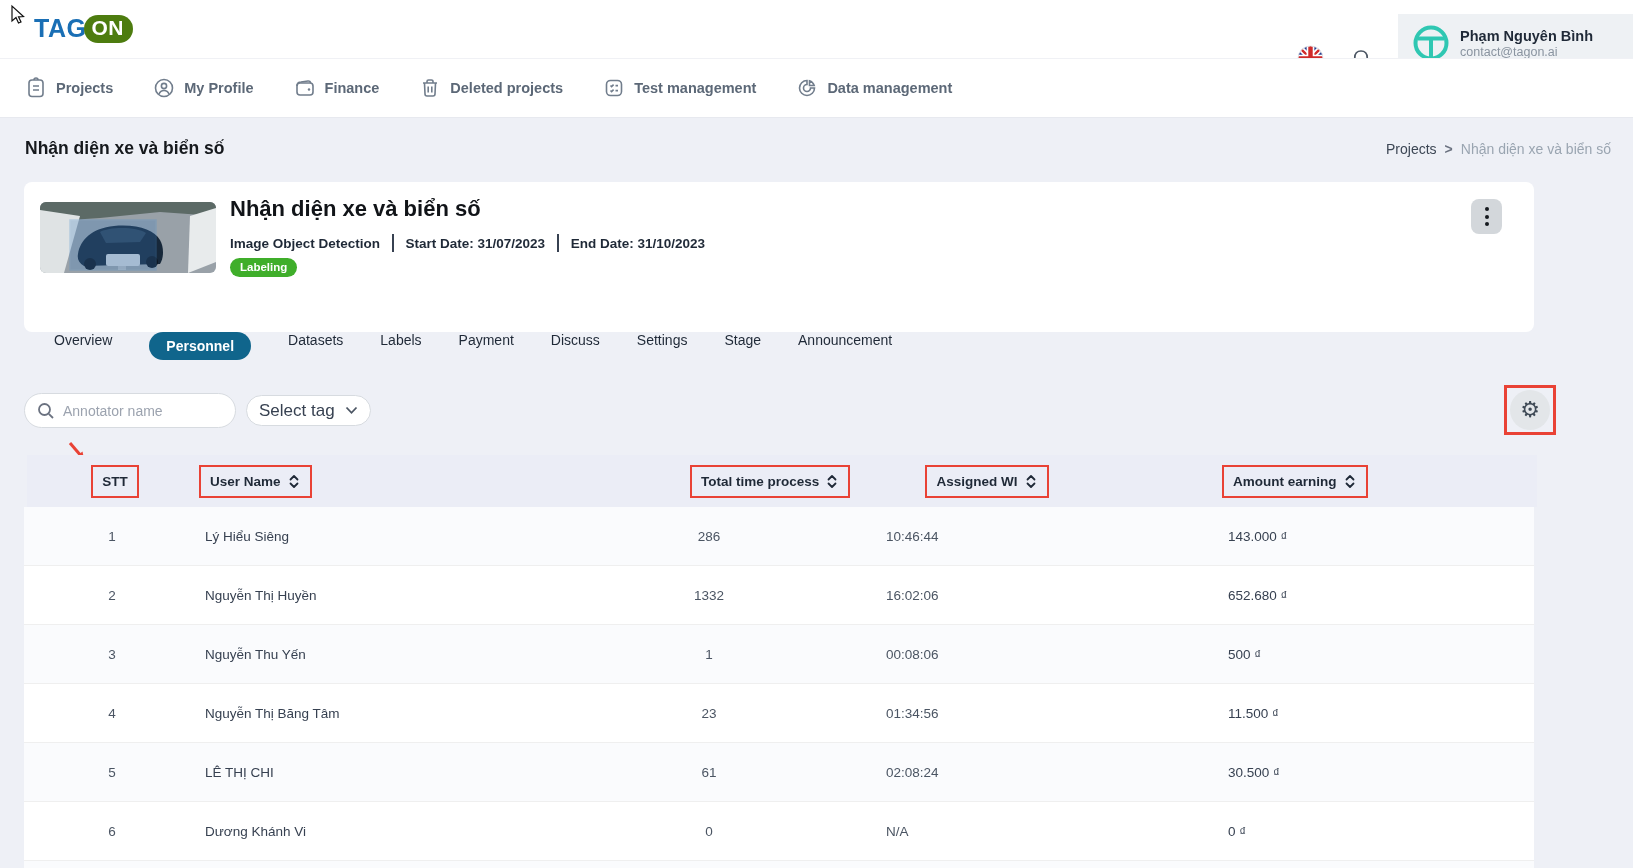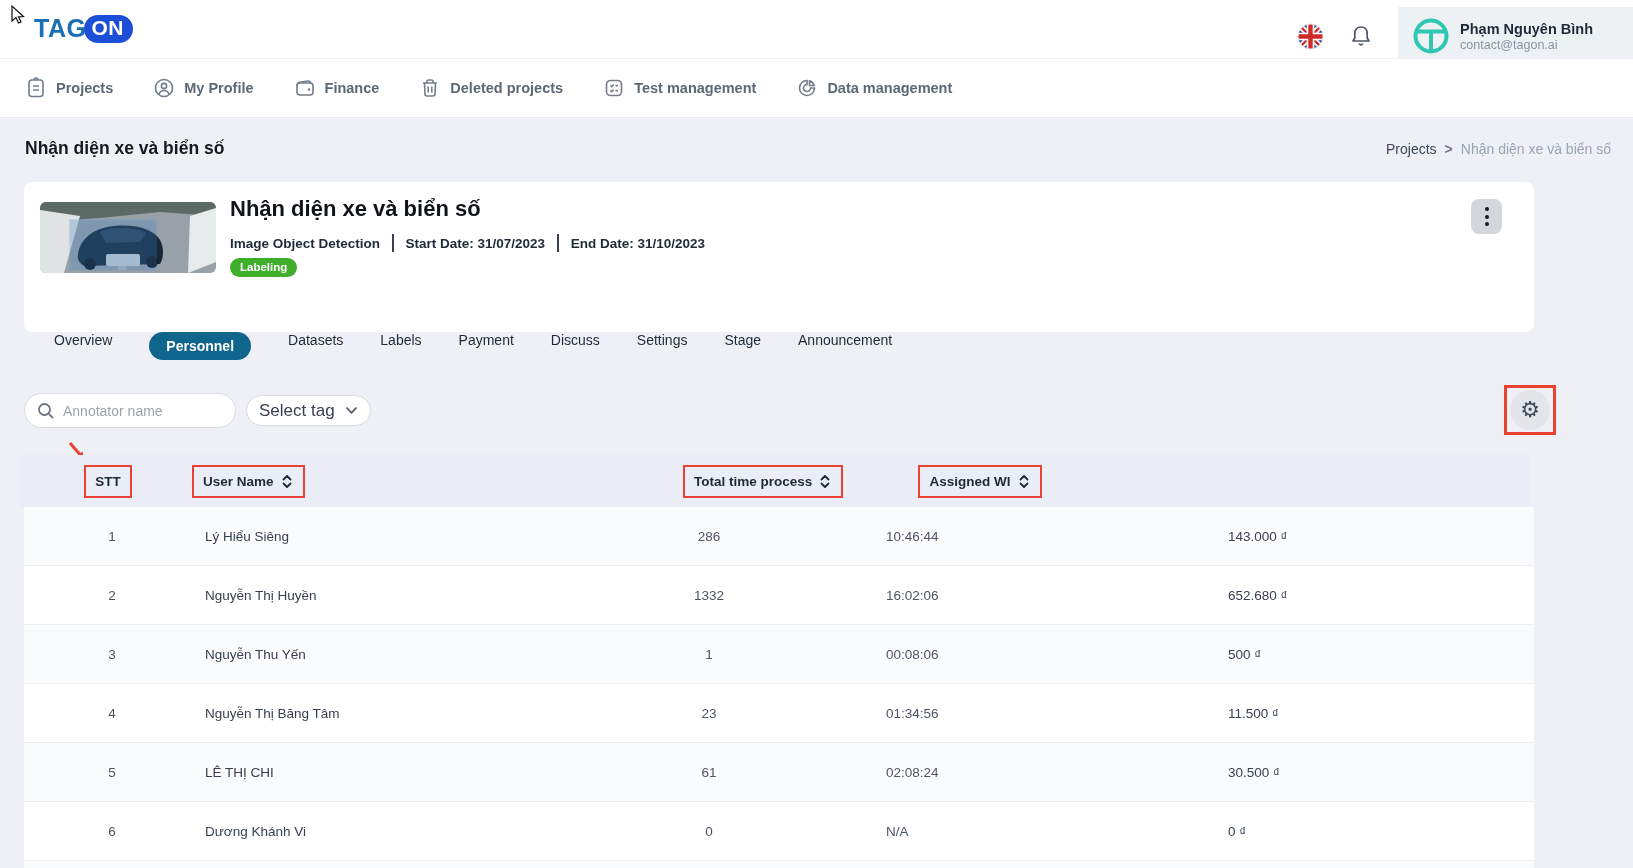--- a/index.html
+++ b/index.html
@@ -7,24 +7,24 @@
   body { font-family:"Liberation Sans","DejaVu Sans",sans-serif; }
   #app {
     position:relative; width:1633px; height:868px; margin:0 auto;
     background:#eef0f6; overflow:hidden;
   }
 
   
   .topbar { position:absolute; left:0; top:0; width:1633px; height:58px; background:#ffffff; }
   .logo { position:absolute; left:34px; top:14px; display:flex; align-items:center; cursor:pointer; }
   .logo-tag { color:#1a6fb5; font-weight:800; font-size:25px; letter-spacing:.5px; }
-  .logo-on  { background:#1d4ed8; color:#fff; font-weight:800; font-size:21px;
+  .logo-on  { background:#4d7c0f; color:#fff; font-weight:800; font-size:21px;
               border-radius:999px; padding:1px 9px 3px 7px; margin-left:-2px; letter-spacing:.5px; }
   .cursor-arrow { position:absolute; left:8px; top:4px; }
-  .top-right { position:absolute; right:0; top:0; height:72px; display:flex; align-items:center; }
+  .top-right { position:absolute; right:0; top:0; height:72px; display:flex; align-items:flex-end; }
   .flag-btn { width:27px; height:27px; margin-right:26px; cursor:pointer; }
   .bell-btn { margin-right:26px; cursor:pointer; display:flex; }
   .user-panel { height:58px; background:#eef1f4; display:flex; align-items:center;
                 padding:0 40px 0 14px; cursor:pointer; }
   .avatar { width:38px; height:38px; margin-right:10px; }
   .user-name { font-size:14.5px; font-weight:700; color:#1f2937; line-height:1.25; }
   .user-email { font-size:12.5px; color:#8a94a0; }
 
   
   .navbar { position:absolute; left:0; top:58px; width:1633px; height:60px; background:#fff;
@@ -78,21 +78,21 @@
                border:1px solid #d7dbe0; border-radius:16px; display:flex; align-items:center;
                padding:0 12px; gap:10px; cursor:pointer; }
   .tagselect .lbl { font-size:17px; color:#374151; }
   .gear-annot { position:absolute; left:1504px; top:385px; width:52px; height:50px;
                 border:3px solid #e94235; display:flex; align-items:center; justify-content:center; }
   .gear-btn { width:40px; height:40px; border-radius:50%; background:#e3e6e9; display:flex;
               align-items:center; justify-content:center; cursor:pointer; }
   .gear-glyph { font-family:"DejaVu Sans",sans-serif; font-size:22px; color:#3f4a56; line-height:1; }
 
   
-  .thead { position:absolute; left:20px; top:455px; width:1510px; height:52px; background:#ebedf6;
+  .thead { position:absolute; left:27px; top:455px; width:1510px; height:52px; background:#ebedf6;
            display:grid; grid-template-columns:176px 414px 190px 360px 1fr; align-items:center; }
   .th { display:flex; align-items:center; }
   .th.center { justify-content:center; }
   .hbox { display:inline-flex; align-items:center; gap:6px; border:2.5px solid #e94235;
           padding:7px 9px; background:transparent; cursor:pointer; }
   .hbox .hlbl { font-size:13.5px; font-weight:700; color:#1f2937; white-space:nowrap; }
   .th.pad-name { padding-left:5px; } .th.pad-name .hbox { margin-left:-9px; }
   .th.pad-time { padding-left:82px; } .th.pad-time .hbox { margin-left:-9px; }
   .th.pad-amt  { padding-left:64px; } .th.pad-amt  .hbox { margin-left:-9px; }
   .annot-arrow { position:absolute; left:66px; top:440px; }
@@ -309,20 +309,29 @@
     </div>
     <div class="th center">
       <span class="hbox">
         <span class="hlbl">Assigned WI</span>
         <svg width="14" height="15" viewBox="0 0 14 15" fill="none" stroke="#1f2937" stroke-width="1.8" stroke-linecap="round" stroke-linejoin="round">
             <path d="M3.5 5.5 L7 2 L10.5 5.5"></path>
             <path d="M3.5 9.5 L7 13 L10.5 9.5"></path>
           </svg>
       </span>
     </div>
+    <div class="th pad-amt">
+      <span class="hbox">
+        <span class="hlbl">Amount earning</span>
+        <svg width="14" height="15" viewBox="0 0 14 15" fill="none" stroke="#1f2937" stroke-width="1.8" stroke-linecap="round" stroke-linejoin="round">
+            <path d="M3.5 5.5 L7 2 L10.5 5.5"></path>
+            <path d="M3.5 9.5 L7 13 L10.5 9.5"></path>
+          </svg>
+      </span>
+    </div>
   </div>
 
   <div class="tbody">
     <div class="trow striped">
       <div class="cell c-stt">1</div>
       <div class="cell c-name">Lý Hiểu Siêng</div>
       <div class="cell c-wi">286</div>
       <div class="cell c-time">10:46:44</div>
       <div class="cell c-amount">143.000 ₫</div>
     </div>

